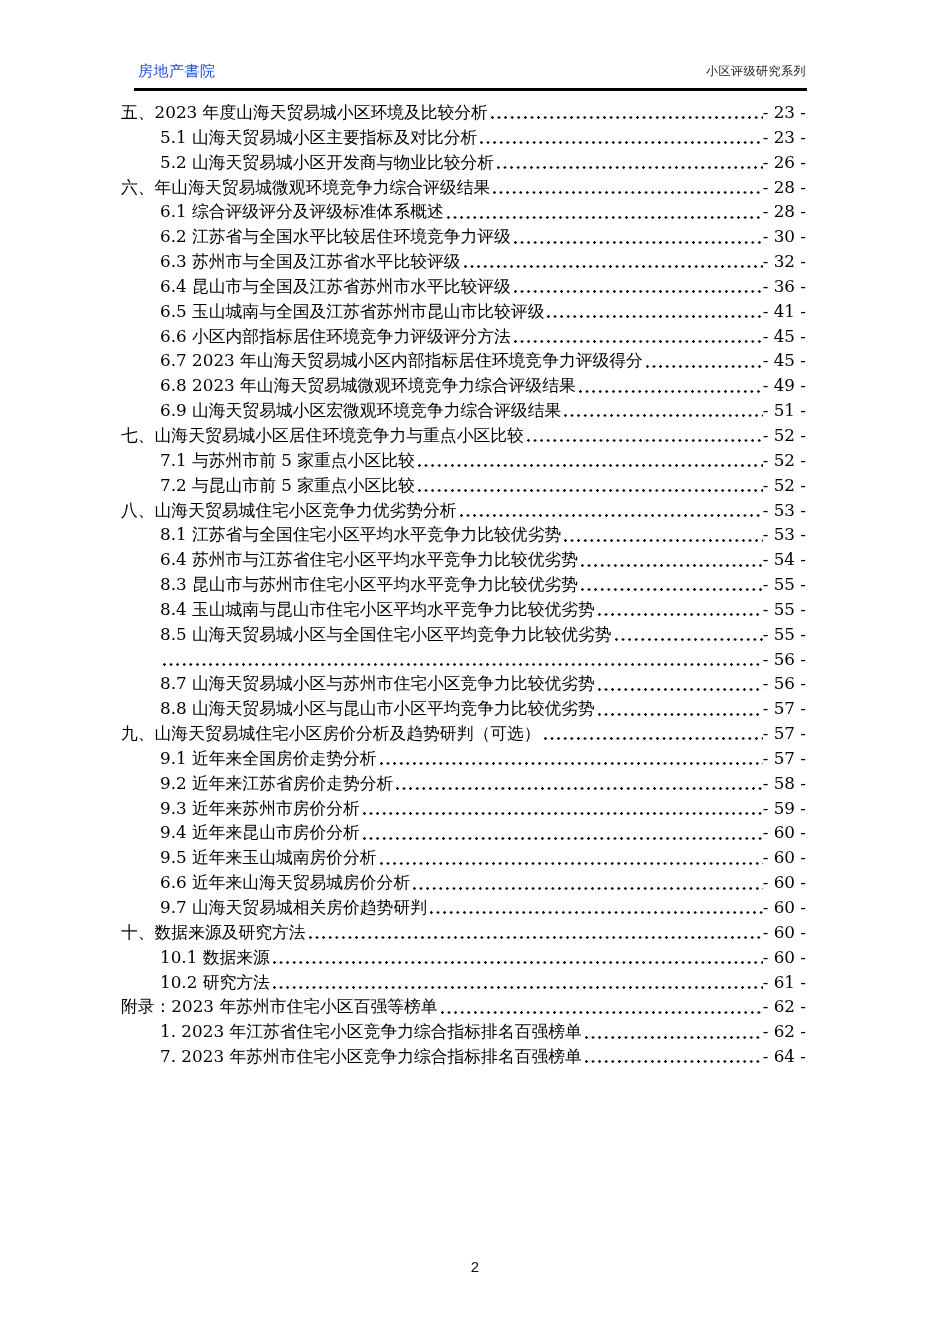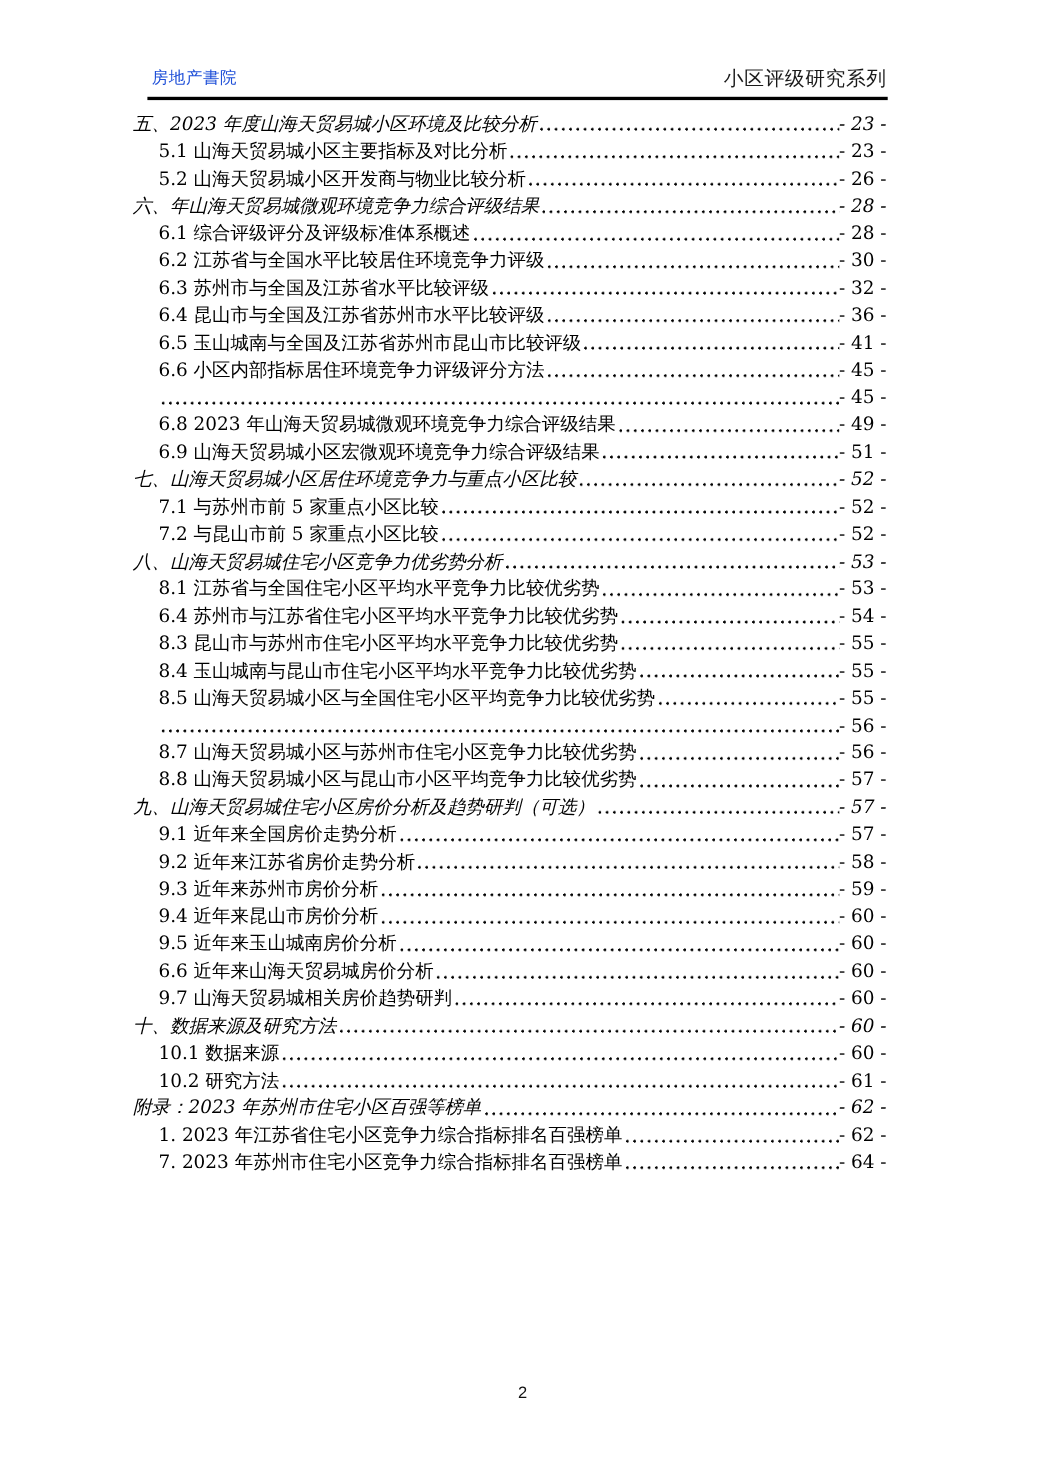--- a/index.html
+++ b/index.html
@@ -18,39 +18,39 @@
   
   .hdr-left {
     position: absolute; left: 138px; top: 61px;
     font-family: "Liberation Sans", "DejaVu Sans", sans-serif;
     font-size: 15px; line-height: 20px; color: #1d4ed8;
     letter-spacing: 0.5px;
   }
   .hdr-right {
     position: absolute; right: 144px; top: 61px;
     font-family: "Liberation Sans", "DejaVu Sans", sans-serif;
-    font-size: 18px; line-height: 20px; color: #1b1b1b;
+    font-size: 12px; line-height: 20px; color: #1b1b1b;
     letter-spacing: 0.5px;
   }
   .hdr-rule {
     position: absolute; left: 134px; right: 143px; top: 88px;
     height: 2.6px; background: #000;
   }
   
   .toc {
     position: absolute; left: 0; top: 100px; right: 144px;
   }
   .toc-row {
     display: flex;
     height: 24.85px; line-height: 24.85px;
     font-size: 16.8px;
     white-space: nowrap;
   }
-  .toc-row.lvl1 { padding-left: 121px; font-style: italic; }
-  .toc-row.lvl2 { padding-left: 144px; }
+  .toc-row.lvl1 { padding-left: 121px; }
+  .toc-row.lvl2 { padding-left: 144px; margin-left: 16px; }
   .toc-text { flex: 0 0 auto; }
   .leader { flex: 1 1 auto; position: relative; min-width: 10px; }
   .leader::after {
     content: "";
     position: absolute; left: 3px; right: 0; bottom: 5.5px; height: 3px;
     background-image: radial-gradient(circle at 1.4px 1.5px, #000 1.05px, transparent 1.45px);
     background-size: 6.6px 3px;
     background-repeat: repeat-x;
   }
   .toc-page { flex: 0 0 auto; }
@@ -118,20 +118,21 @@
       <span class="toc-text">6.5 玉山城南与全国及江苏省苏州市昆山市比较评级</span>
       <span class="leader"></span>
       <span class="toc-page">- 41 -</span>
     </div>
       <div class="toc-row lvl2">
       <span class="toc-text">6.6 小区内部指标居住环境竞争力评级评分方法</span>
       <span class="leader"></span>
       <span class="toc-page">- 45 -</span>
     </div>
       <div class="toc-row lvl2">
+      <span class="toc-text">6.7 2023 年山海天贸易城小区内部指标居住环境竞争力评级得分</span>
       <span class="leader"></span>
       <span class="toc-page">- 45 -</span>
     </div>
       <div class="toc-row lvl2">
       <span class="toc-text">6.8 2023 年山海天贸易城微观环境竞争力综合评级结果</span>
       <span class="leader"></span>
       <span class="toc-page">- 49 -</span>
     </div>
       <div class="toc-row lvl2">
       <span class="toc-text">6.9 山海天贸易城小区宏微观环境竞争力综合评级结果</span>

